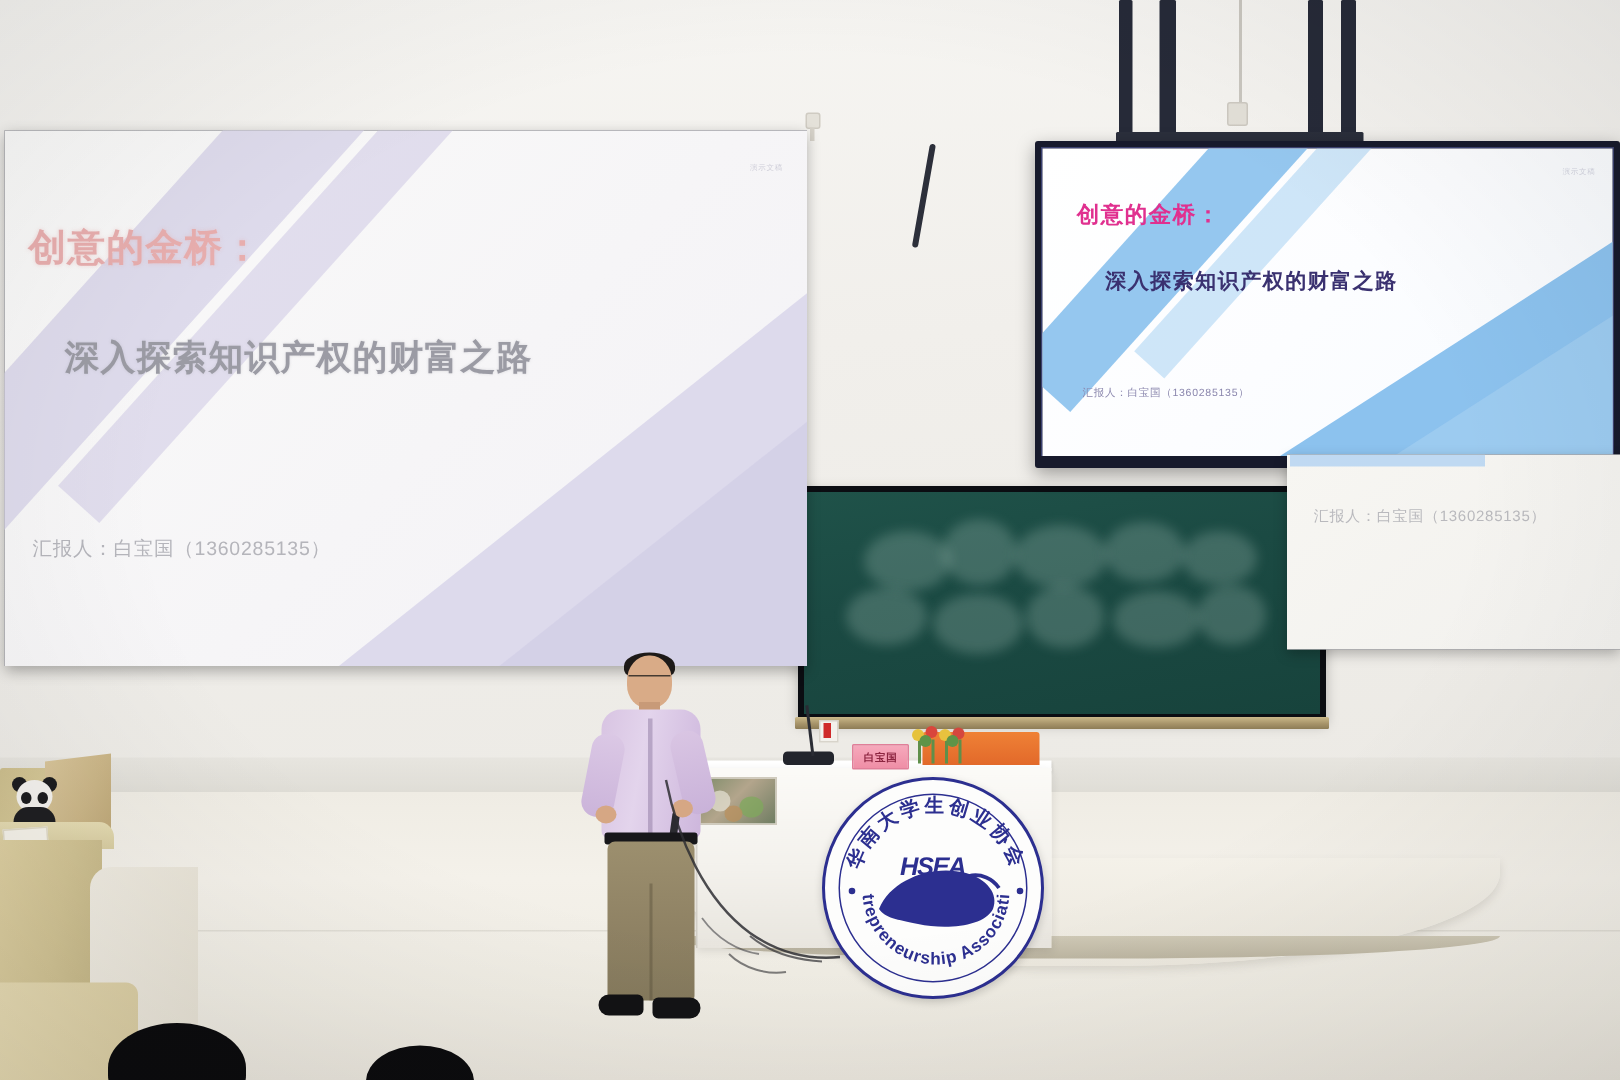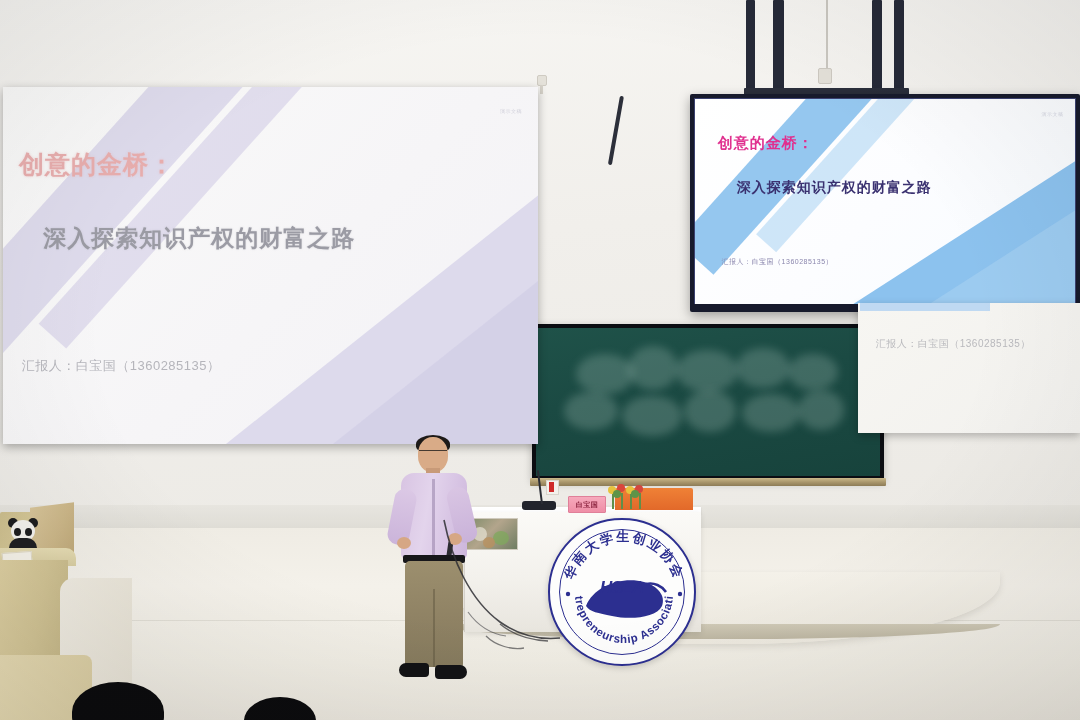--- a/index.html
+++ b/index.html
@@ -328,21 +328,21 @@
     border: 2px solid #2c2f90;
     box-shadow: 0 2px 6px rgba(0,0,0,.18);
     overflow: hidden;
   }
   #emblem-ring {
     position: absolute; left: 9px; top: 9px; right: 9px; bottom: 9px;
     border-radius: 50%; border: 1.5px solid #2c2f90;
   }
   #emblem svg { position: absolute; left: 0; top: 0; }
   #emblem-abbr {
-    position: absolute; left: 50px; top: 58px;
+    position: absolute; left: 50px; top: 48px;
     font-size: 17px; font-weight: bold; font-style: italic;
     color: #2c2f90; letter-spacing: -1px;
     z-index: 4;
   }
 
   
   #presenter { position: absolute; left: 385px; top: 437px; width: 98px; height: 248px; }
   #p-head {
     position: absolute; left: 33px; top: 0; width: 30px; height: 35px;
     background: #d9ab87; border-radius: 48% 48% 44% 44%;

